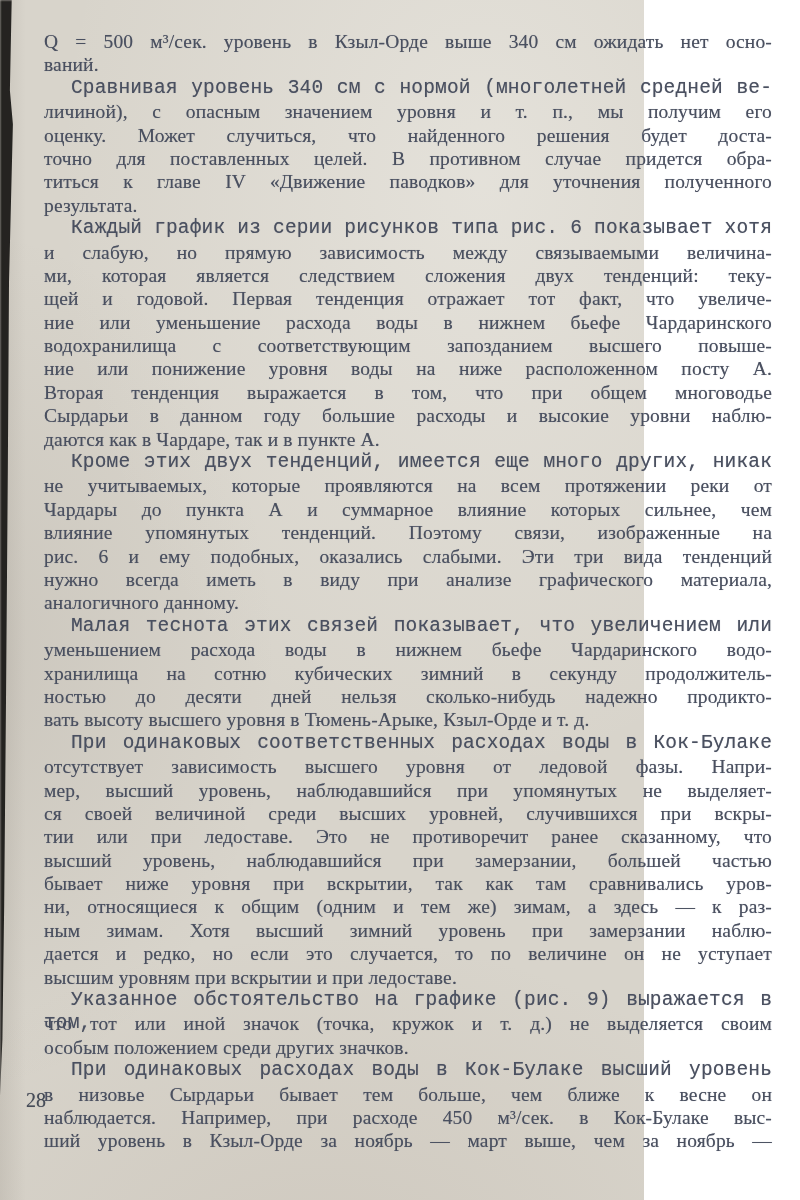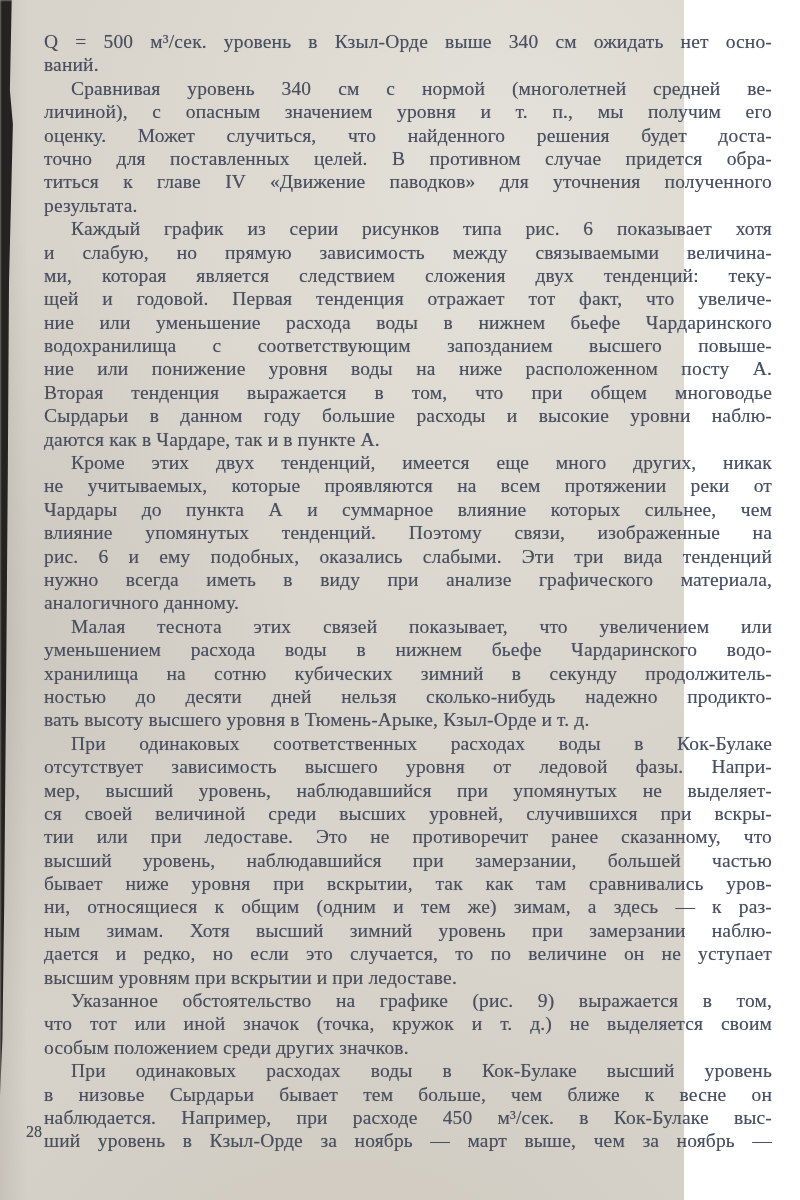--- a/index.html
+++ b/index.html
@@ -8,21 +8,20 @@
     font-family:"Liberation Serif","DejaVu Serif",serif;
   }
   .page{
     position:relative;width:644px;height:1200px;
     background-color:#d8d4cb;
     background-image:
       radial-gradient(120% 90% at 75% 15%, rgba(238,236,230,0.55) 0%, rgba(238,236,230,0) 55%),
       radial-gradient(80% 60% at -5% 55%, rgba(110,100,88,0.12) 0%, rgba(110,100,88,0) 60%),
       radial-gradient(140% 55% at 50% 108%, rgba(150,132,115,0.14) 0%, rgba(150,132,115,0) 55%),
       linear-gradient(90deg, rgba(90,82,72,0.12) 0%, rgba(90,82,72,0) 4%);
-    padding-left: 40px;
   }
   .scan-edge{
     position:absolute;left:0;top:0;width:15px;height:1130px;
     background:#181715;
     clip-path:polygon(0 0, 78% 0, 66% 8%, 86% 11%, 60% 25%, 52% 42%, 40% 62%, 28% 80%, 16% 92%, 0 97%);
     filter:blur(1.1px);
     opacity:.93;
   }
   .text-block{
     position:absolute;left:44px;top:30px;width:728px;
@@ -31,24 +30,24 @@
     letter-spacing:0.15px;
     text-shadow:0 0 0.7px rgba(74,80,96,0.55);
   }
   .line{
     height:23.4px;
     text-align:justify;
     text-align-last:justify;
     white-space:normal;
   }
   .line.endline{text-align-last:left;}
-  .line.indent{text-indent:27px;}
+  .line.indent{text-indent:27px;font-family:Liberation Mono, monospace;}
   .page-number{
-    position:absolute;left:26px;top:1120px;
-    font-size:16px;line-height:24px;
+    position:absolute;left:26px;top:1088px;
+    font-size:20px;line-height:24px;
     color:#464c58;
     text-shadow:0 0 0.7px rgba(70,76,88,0.55);
   }
 </style>
 </head>
 <body>
 
 <div class="page">
   <div class="scan-edge"></div>
   <div class="text-block">

